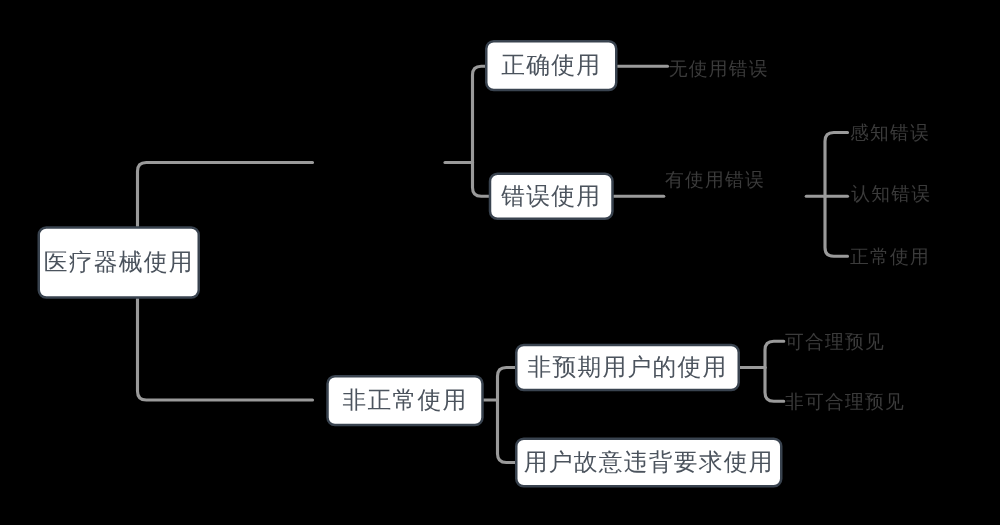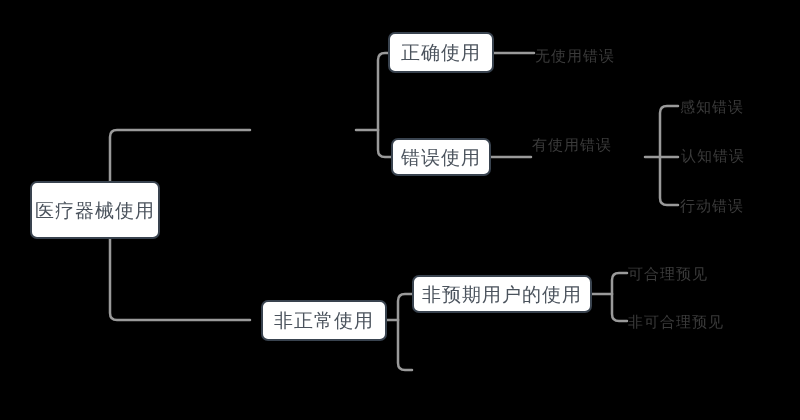--- a/index.html
+++ b/index.html
@@ -100,39 +100,42 @@
   </div>
 
   <div class="node" style="left:391px; top:138px; width:100px; height:38px;">
     <span>错误使用</span>
   </div>
 
   <div class="node" style="left:412px; top:275px; width:180px; height:38px;">
     <span>非预期用户的使用</span>
   </div>
 
+  <div class="node" style="left:412px; top:350px; width:214px; height:40px;">
+    <span>用户故意违背要求使用</span>
+  </div>
 
   <div class="leaf-label" style="left:535px; top:42px;  width:110px; height:26px;">
     <span>无使用错误</span>
   </div>
 
   <div class="leaf-label" style="left:532px; top:131px; width:110px; height:26px;">
     <span>有使用错误</span>
   </div>
 
   <div class="leaf-label" style="left:680px; top:93px;  width:92px;  height:26px;">
     <span>感知错误</span>
   </div>
 
   <div class="leaf-label" style="left:644px; top:142px; width:92px;  height:26px;margin-left:37px;">
     <span>认知错误</span>
   </div>
 
   <div class="leaf-label" style="left:680px; top:192px; width:92px;  height:26px;">
-    <span>行动错误</span>
+    <span>正常使用</span>
   </div>
 
   <div class="leaf-label" style="left:628px; top:260px; width:112px; height:26px;">
     <span>可合理预见</span>
   </div>
 
   <div class="leaf-label" style="left:628px; top:308px; width:134px; height:26px;">
     <span>非可合理预见</span>
   </div>
 

